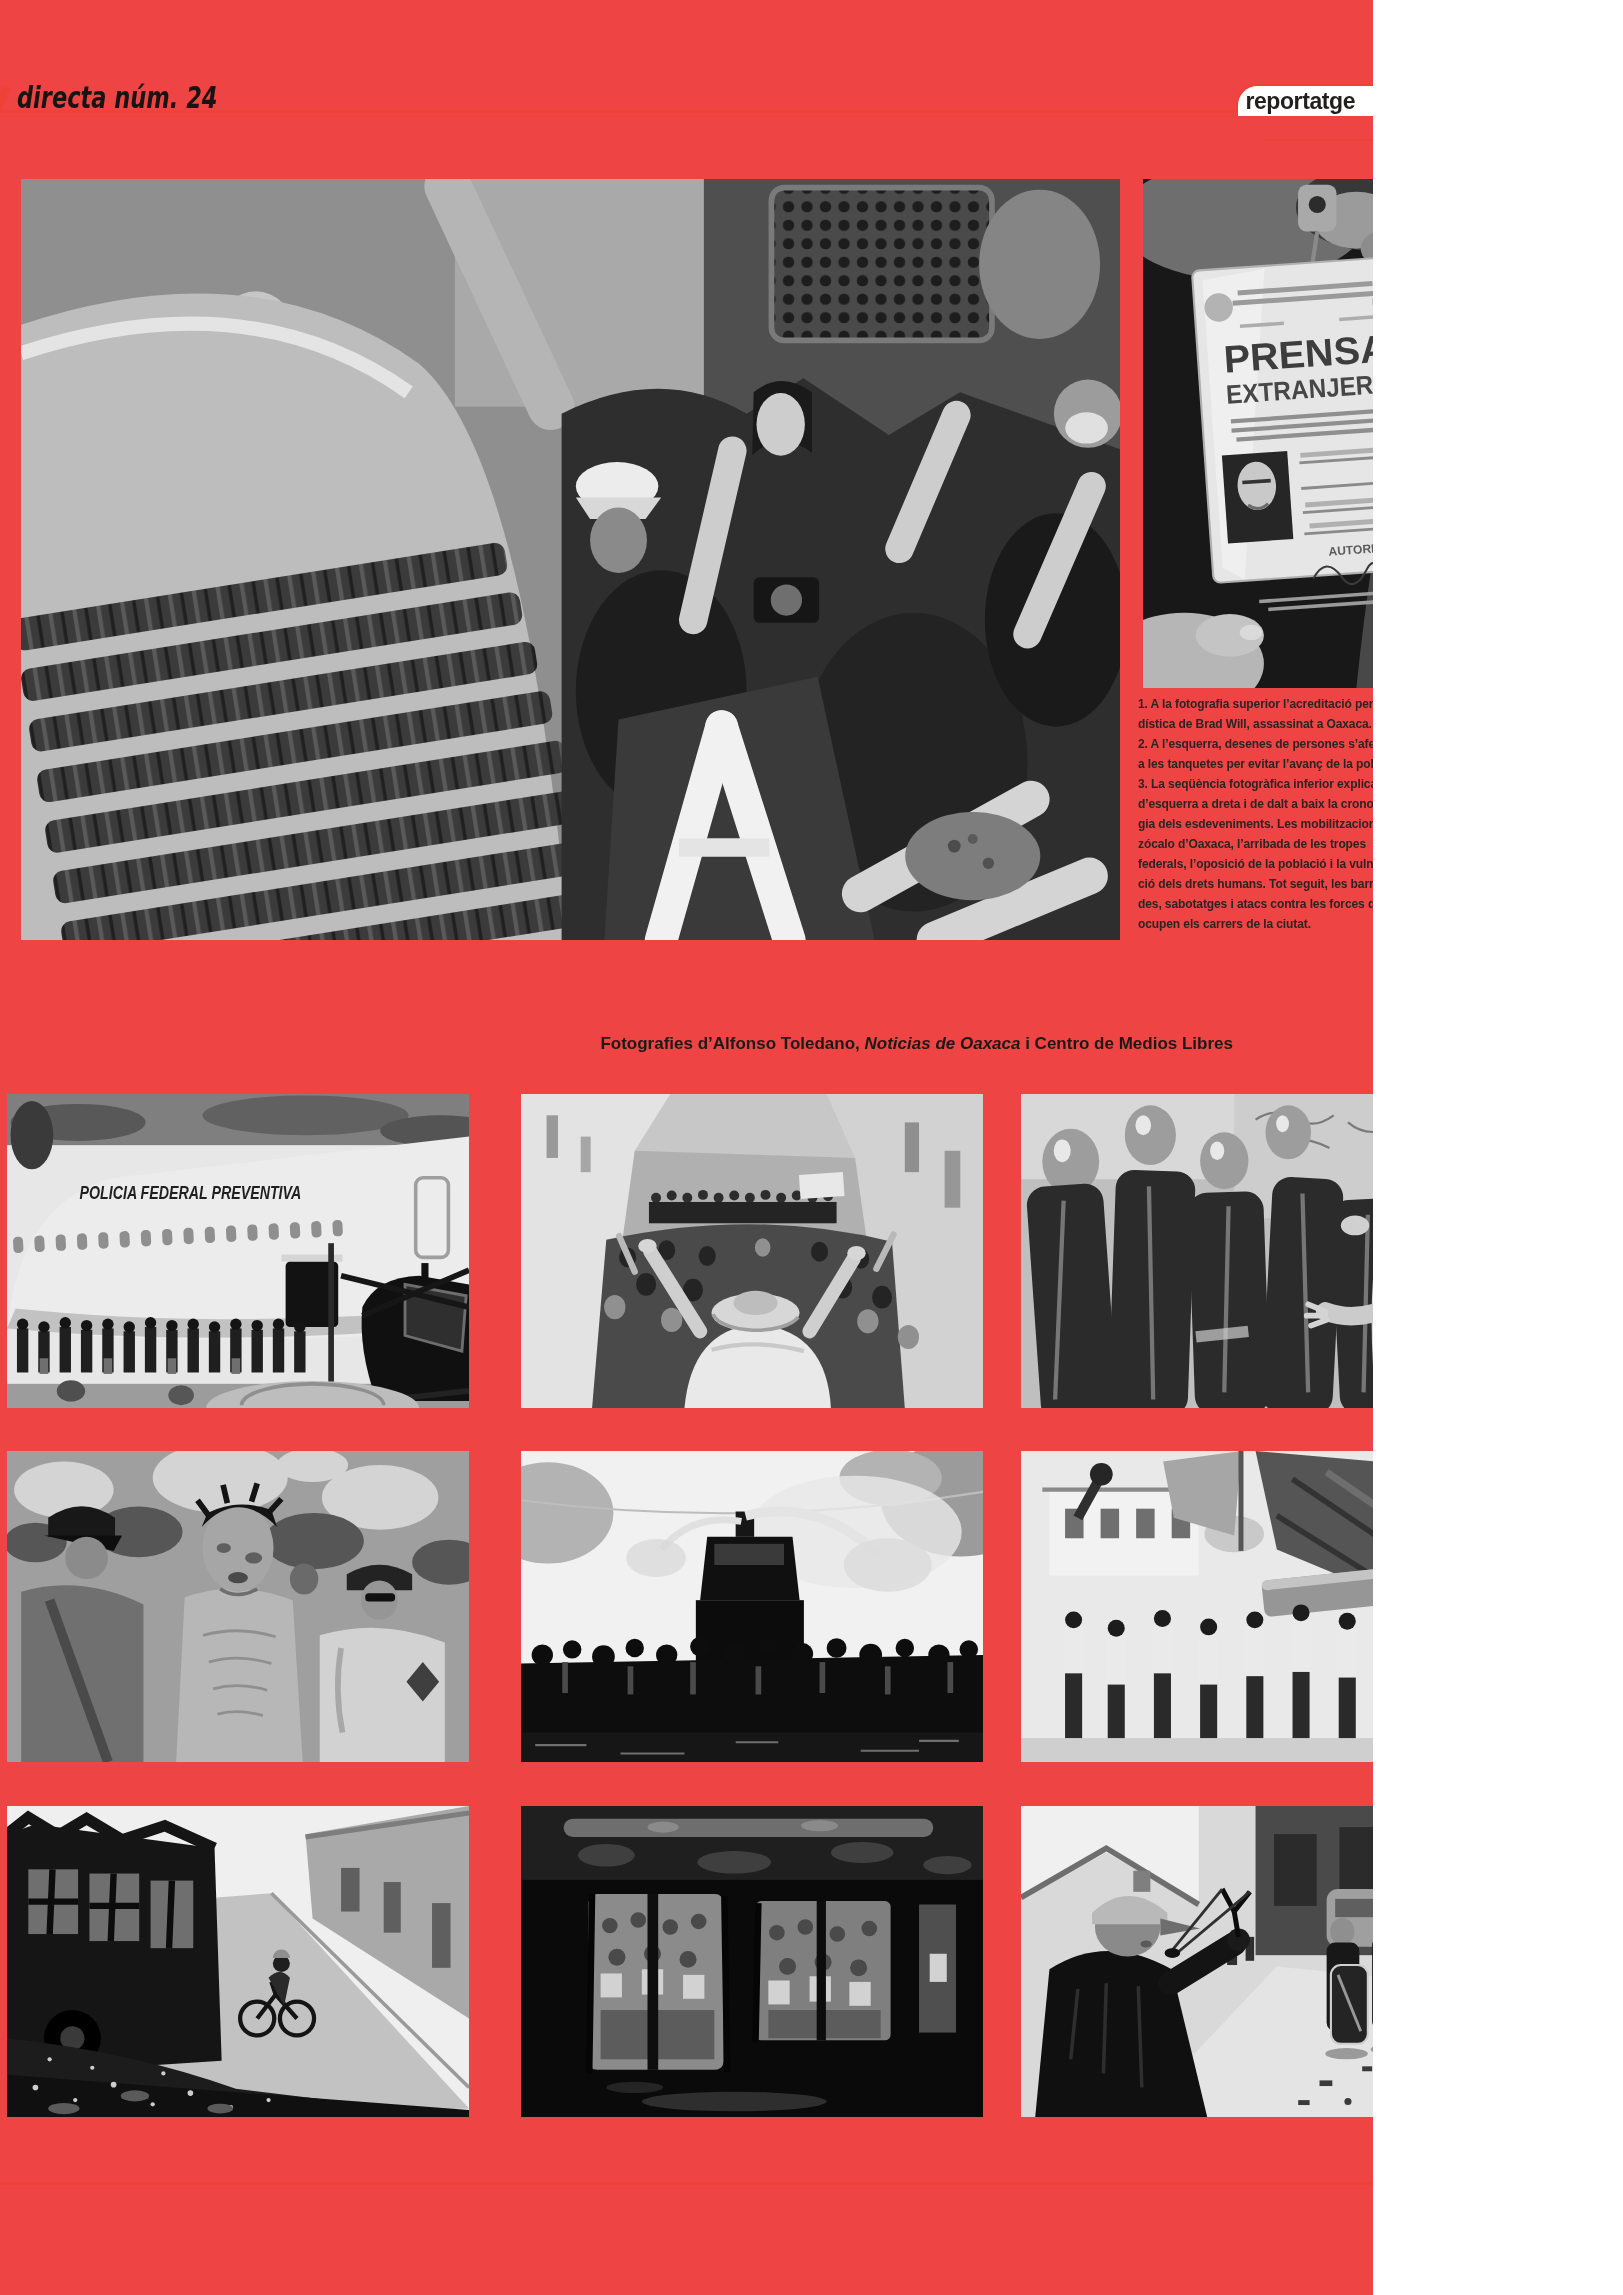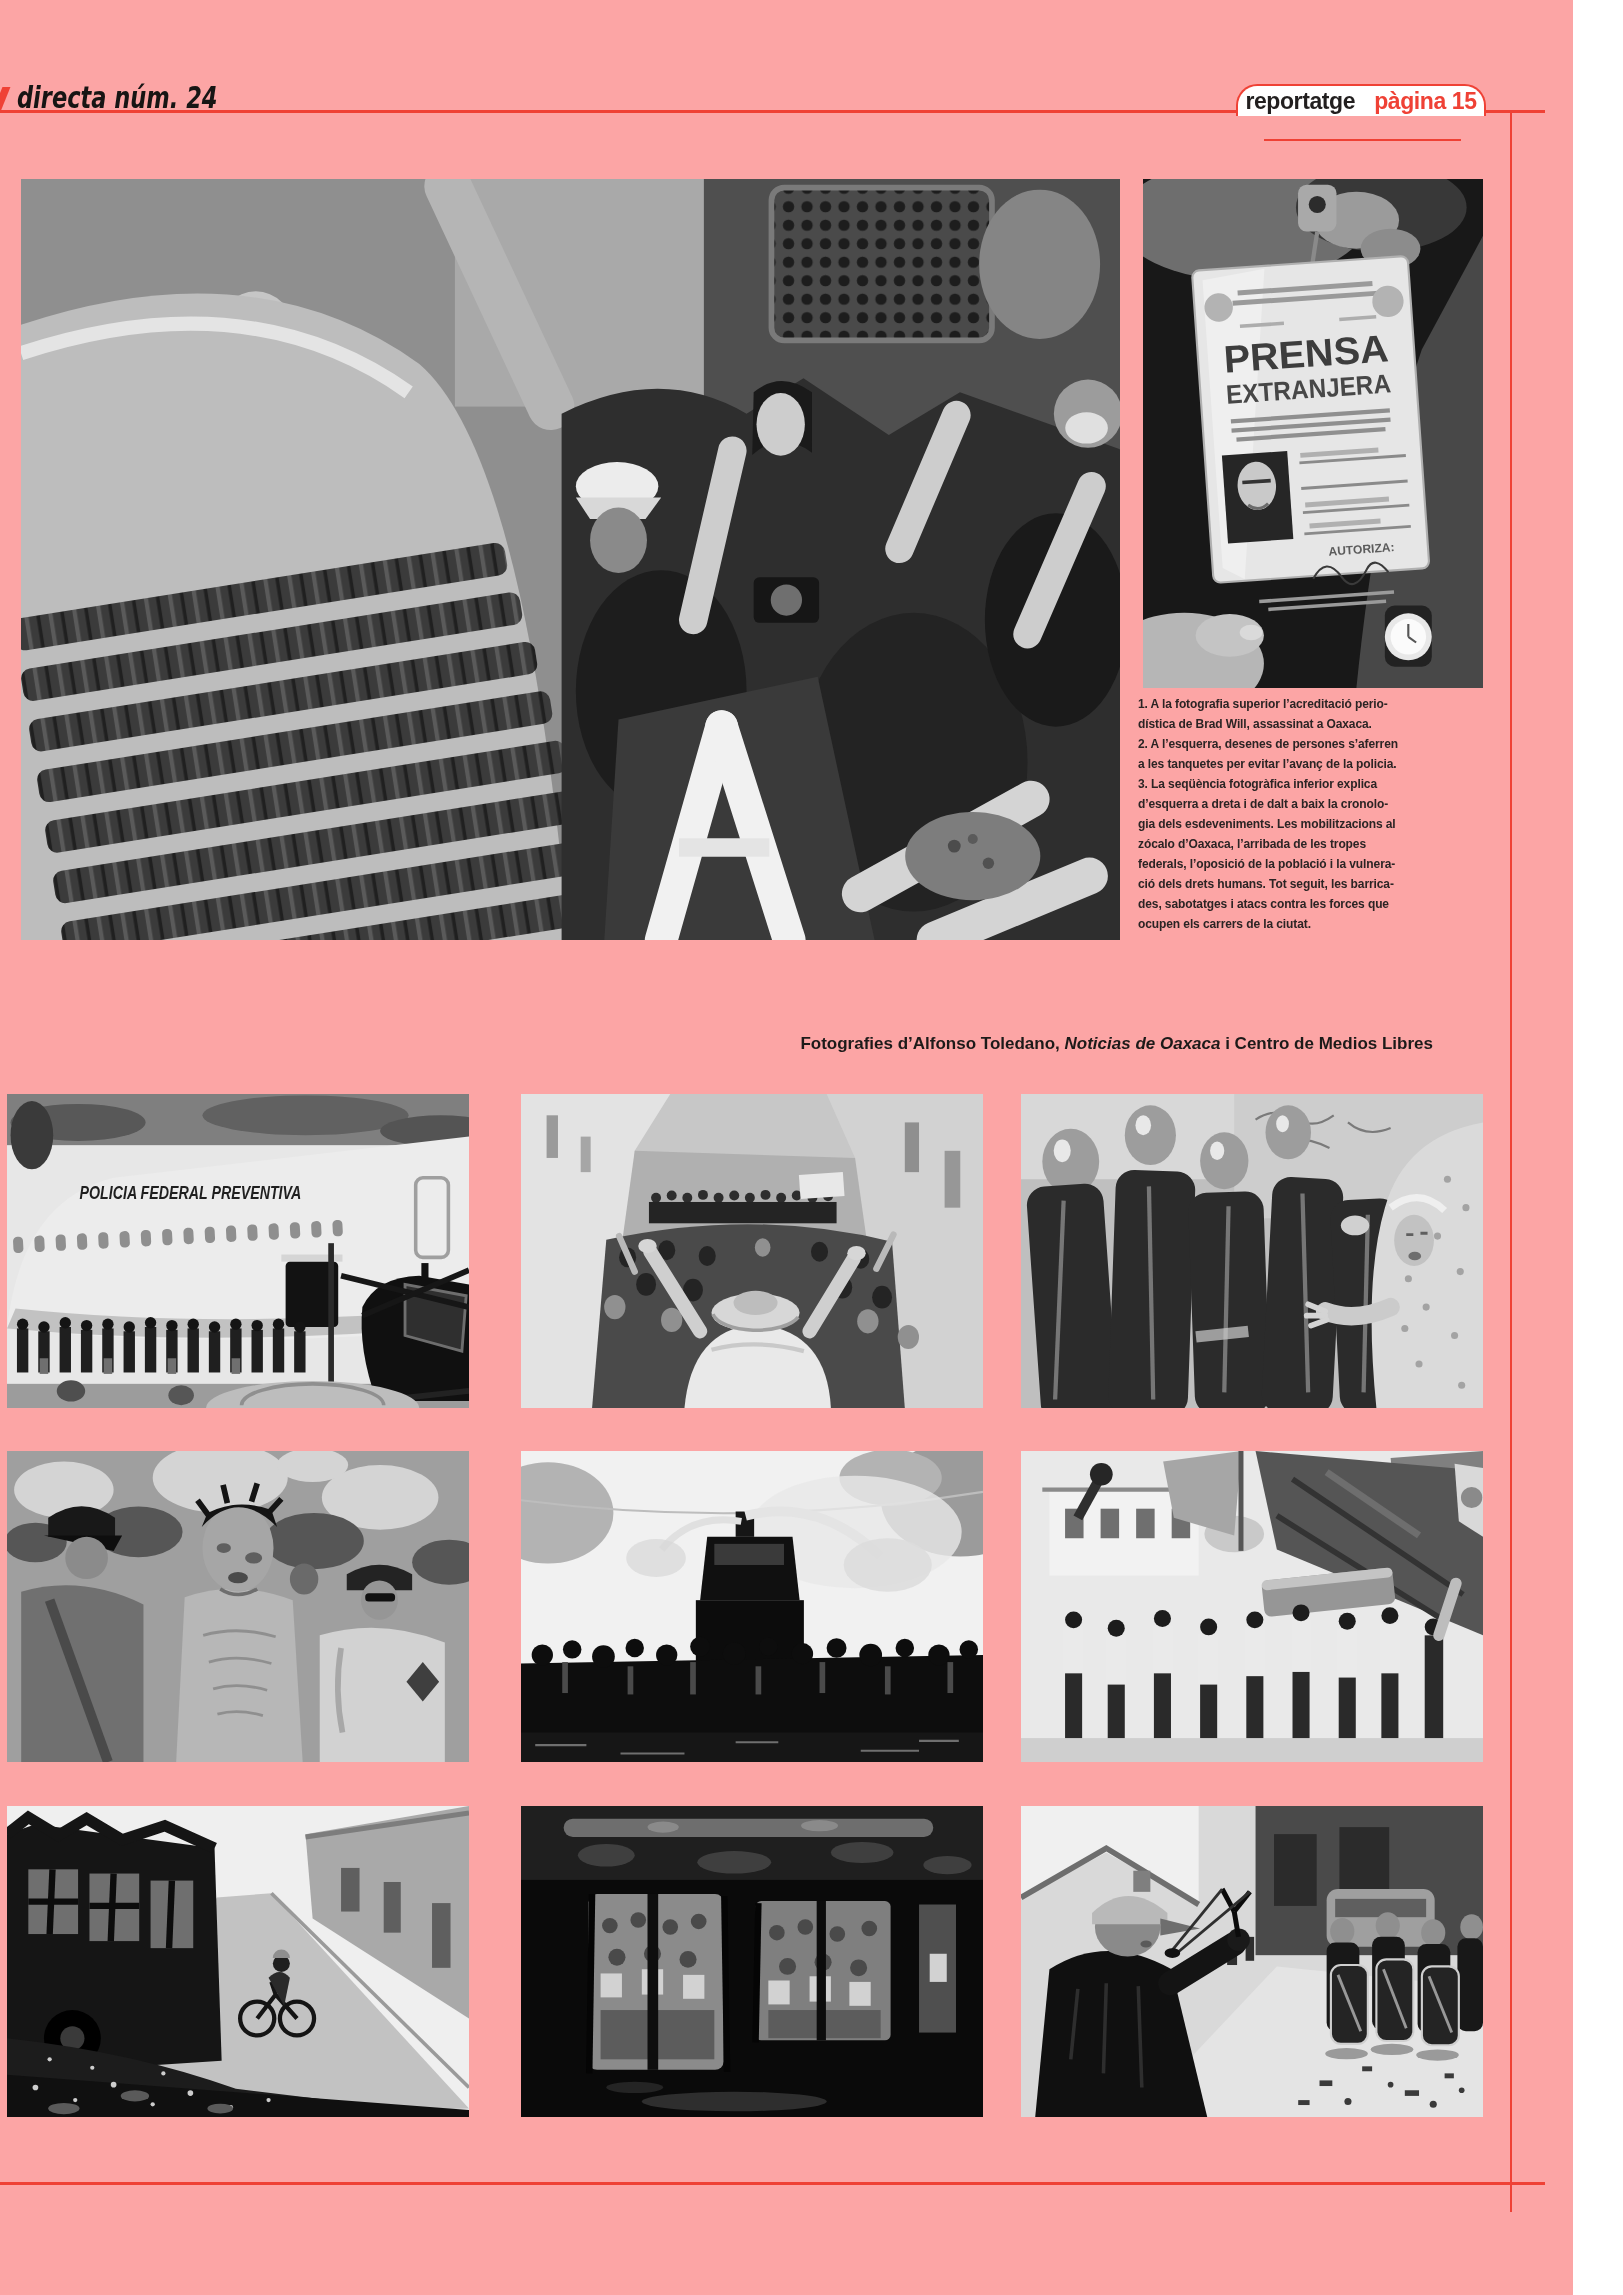--- a/index.html
+++ b/index.html
@@ -1,16 +1,16 @@
 <!DOCTYPE html>
 <html style="font-size:11.4px"><head>
 <meta charset="utf-8">
 <style>
   html,body{margin:0;padding:0;background:#ffffff;}
-  .page{position:relative;width:1573px;height:2295px;background:#fca5a5;overflow:hidden;
+  .page{position:relative;width:1373px;height:2295px;background:#ef4444;overflow:hidden;
         font-family:"Liberation Sans",sans-serif;}
   .abs{position:absolute;}
   .red{background:#ef4135;}
   
   .logo-slash{left:-2.8px;top:87px;width:7.8px;height:27px;transform:skewX(-22deg);}
   .issue{left:17px;top:80px;font-family:"DejaVu Sans",sans-serif;font-style:italic;font-weight:bold;
          font-size:30px;color:#171514;transform:scaleX(.75);transform-origin:0 0;white-space:nowrap;}
   .rule-top{left:0;top:110px;width:1545px;height:2.8px;}
   .rule-bottom{left:0;top:2182px;width:1545px;height:2.8px;}
   .rule-right{left:1510px;top:110px;width:2.1px;height:2102px;}

